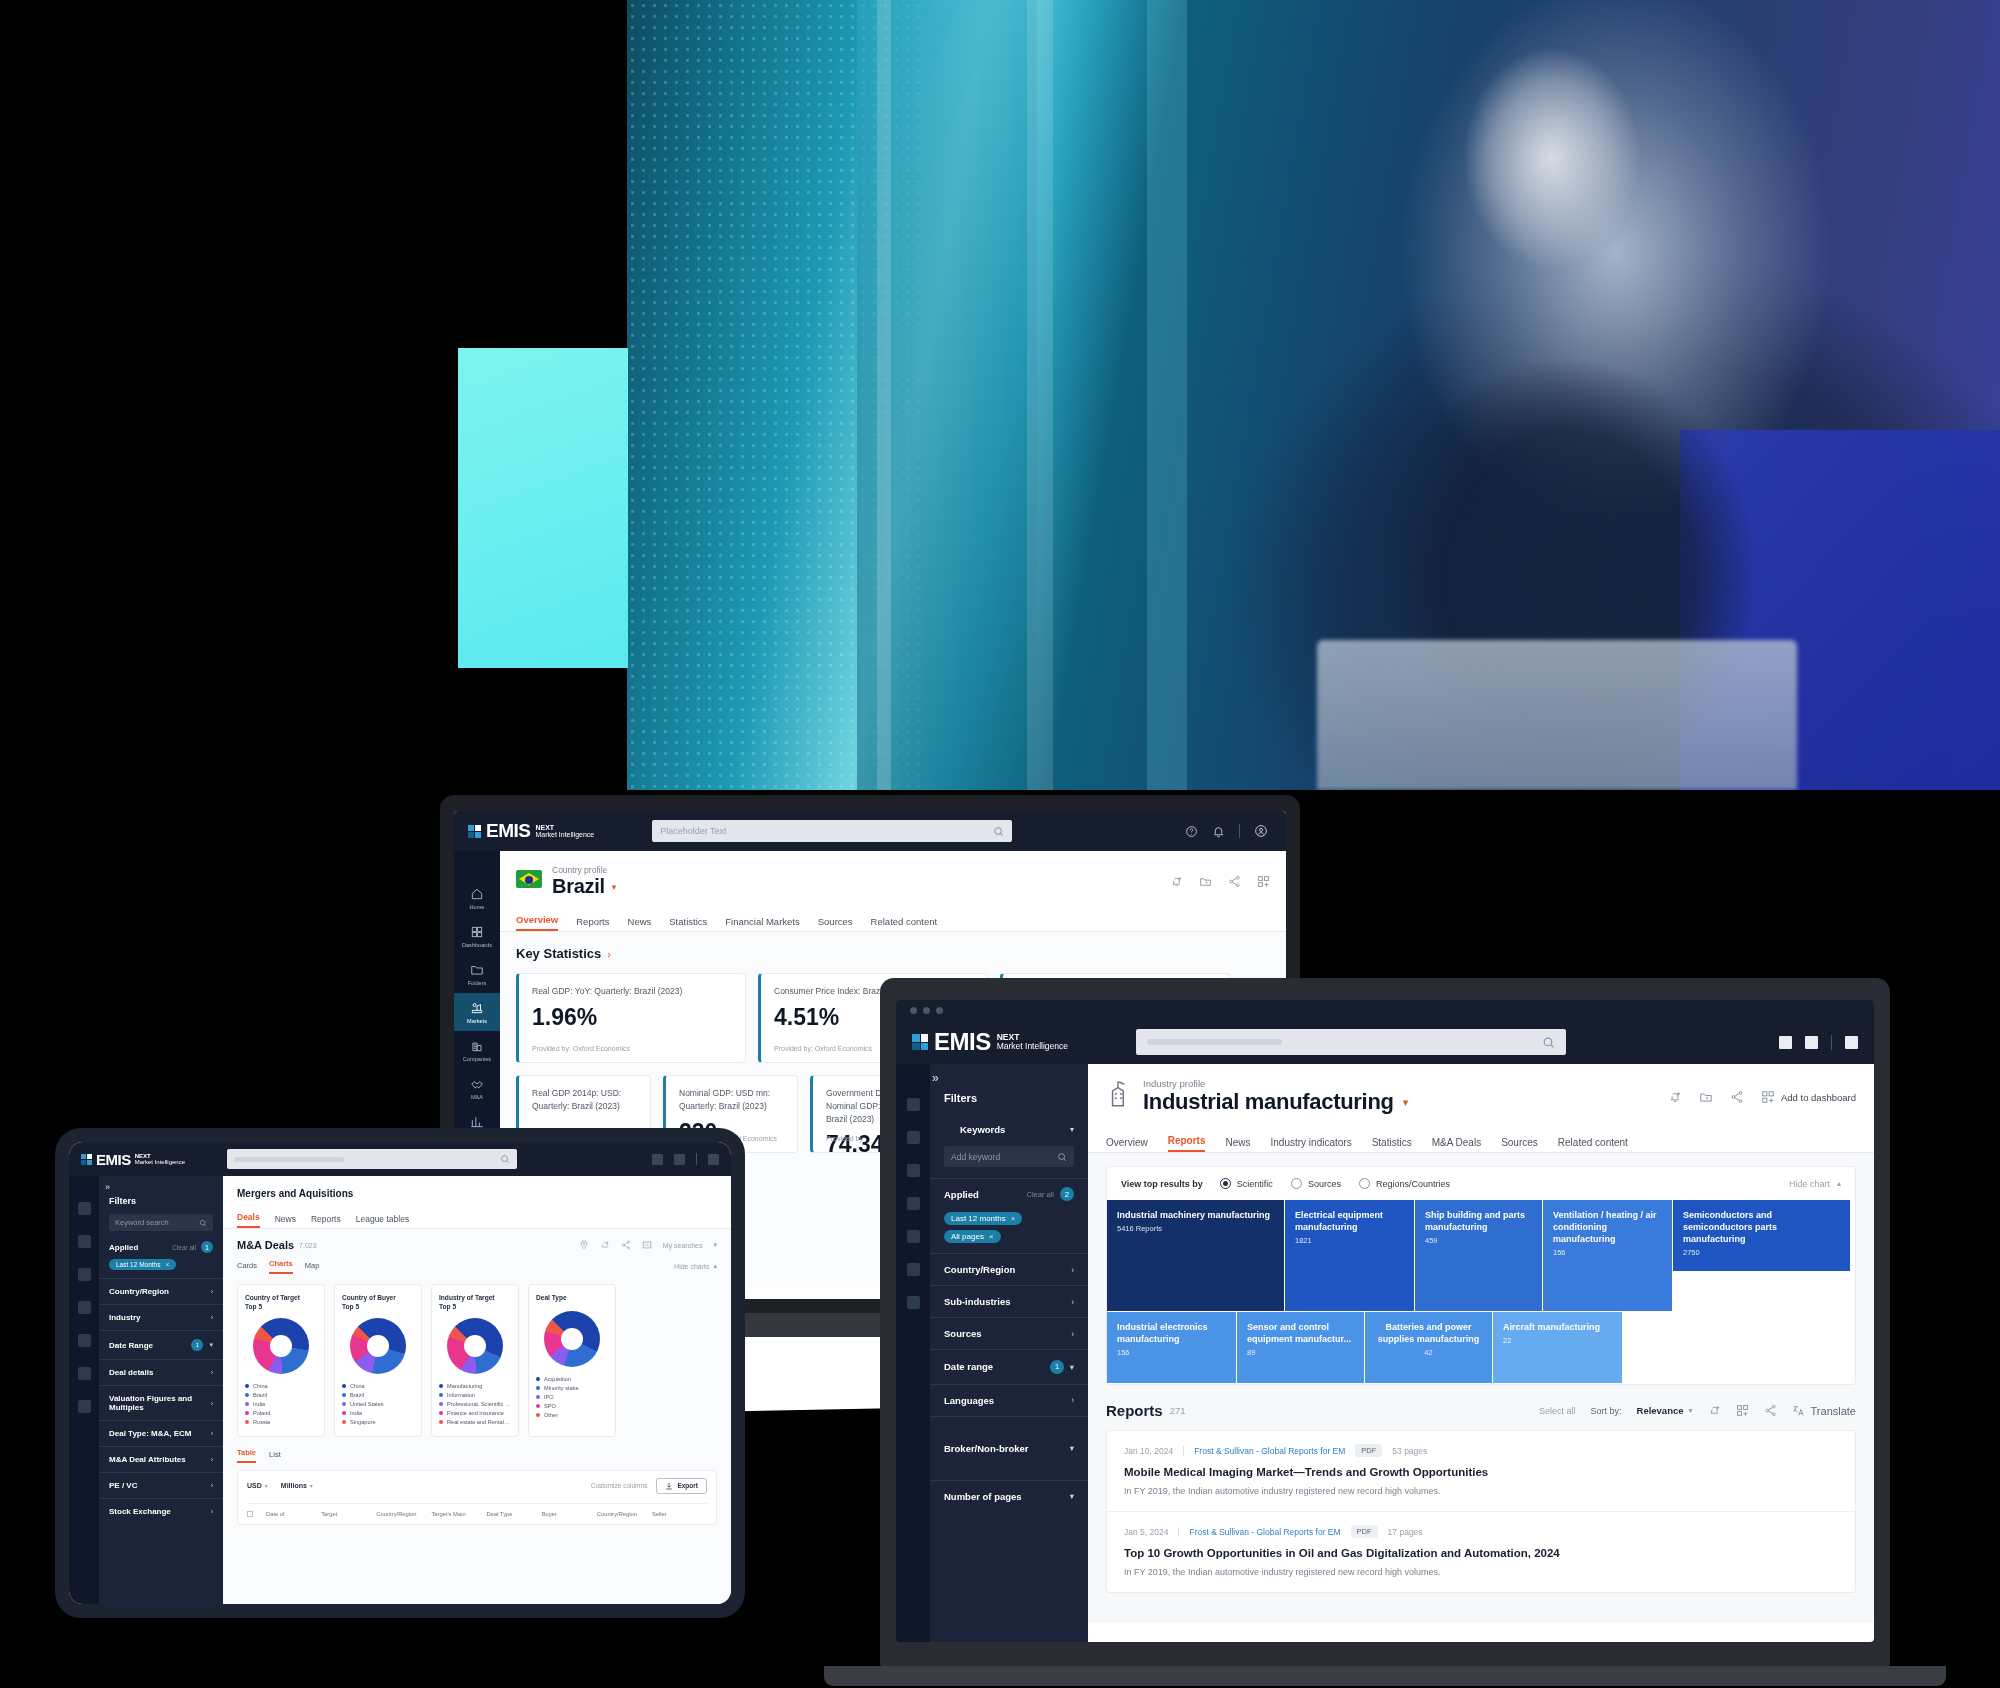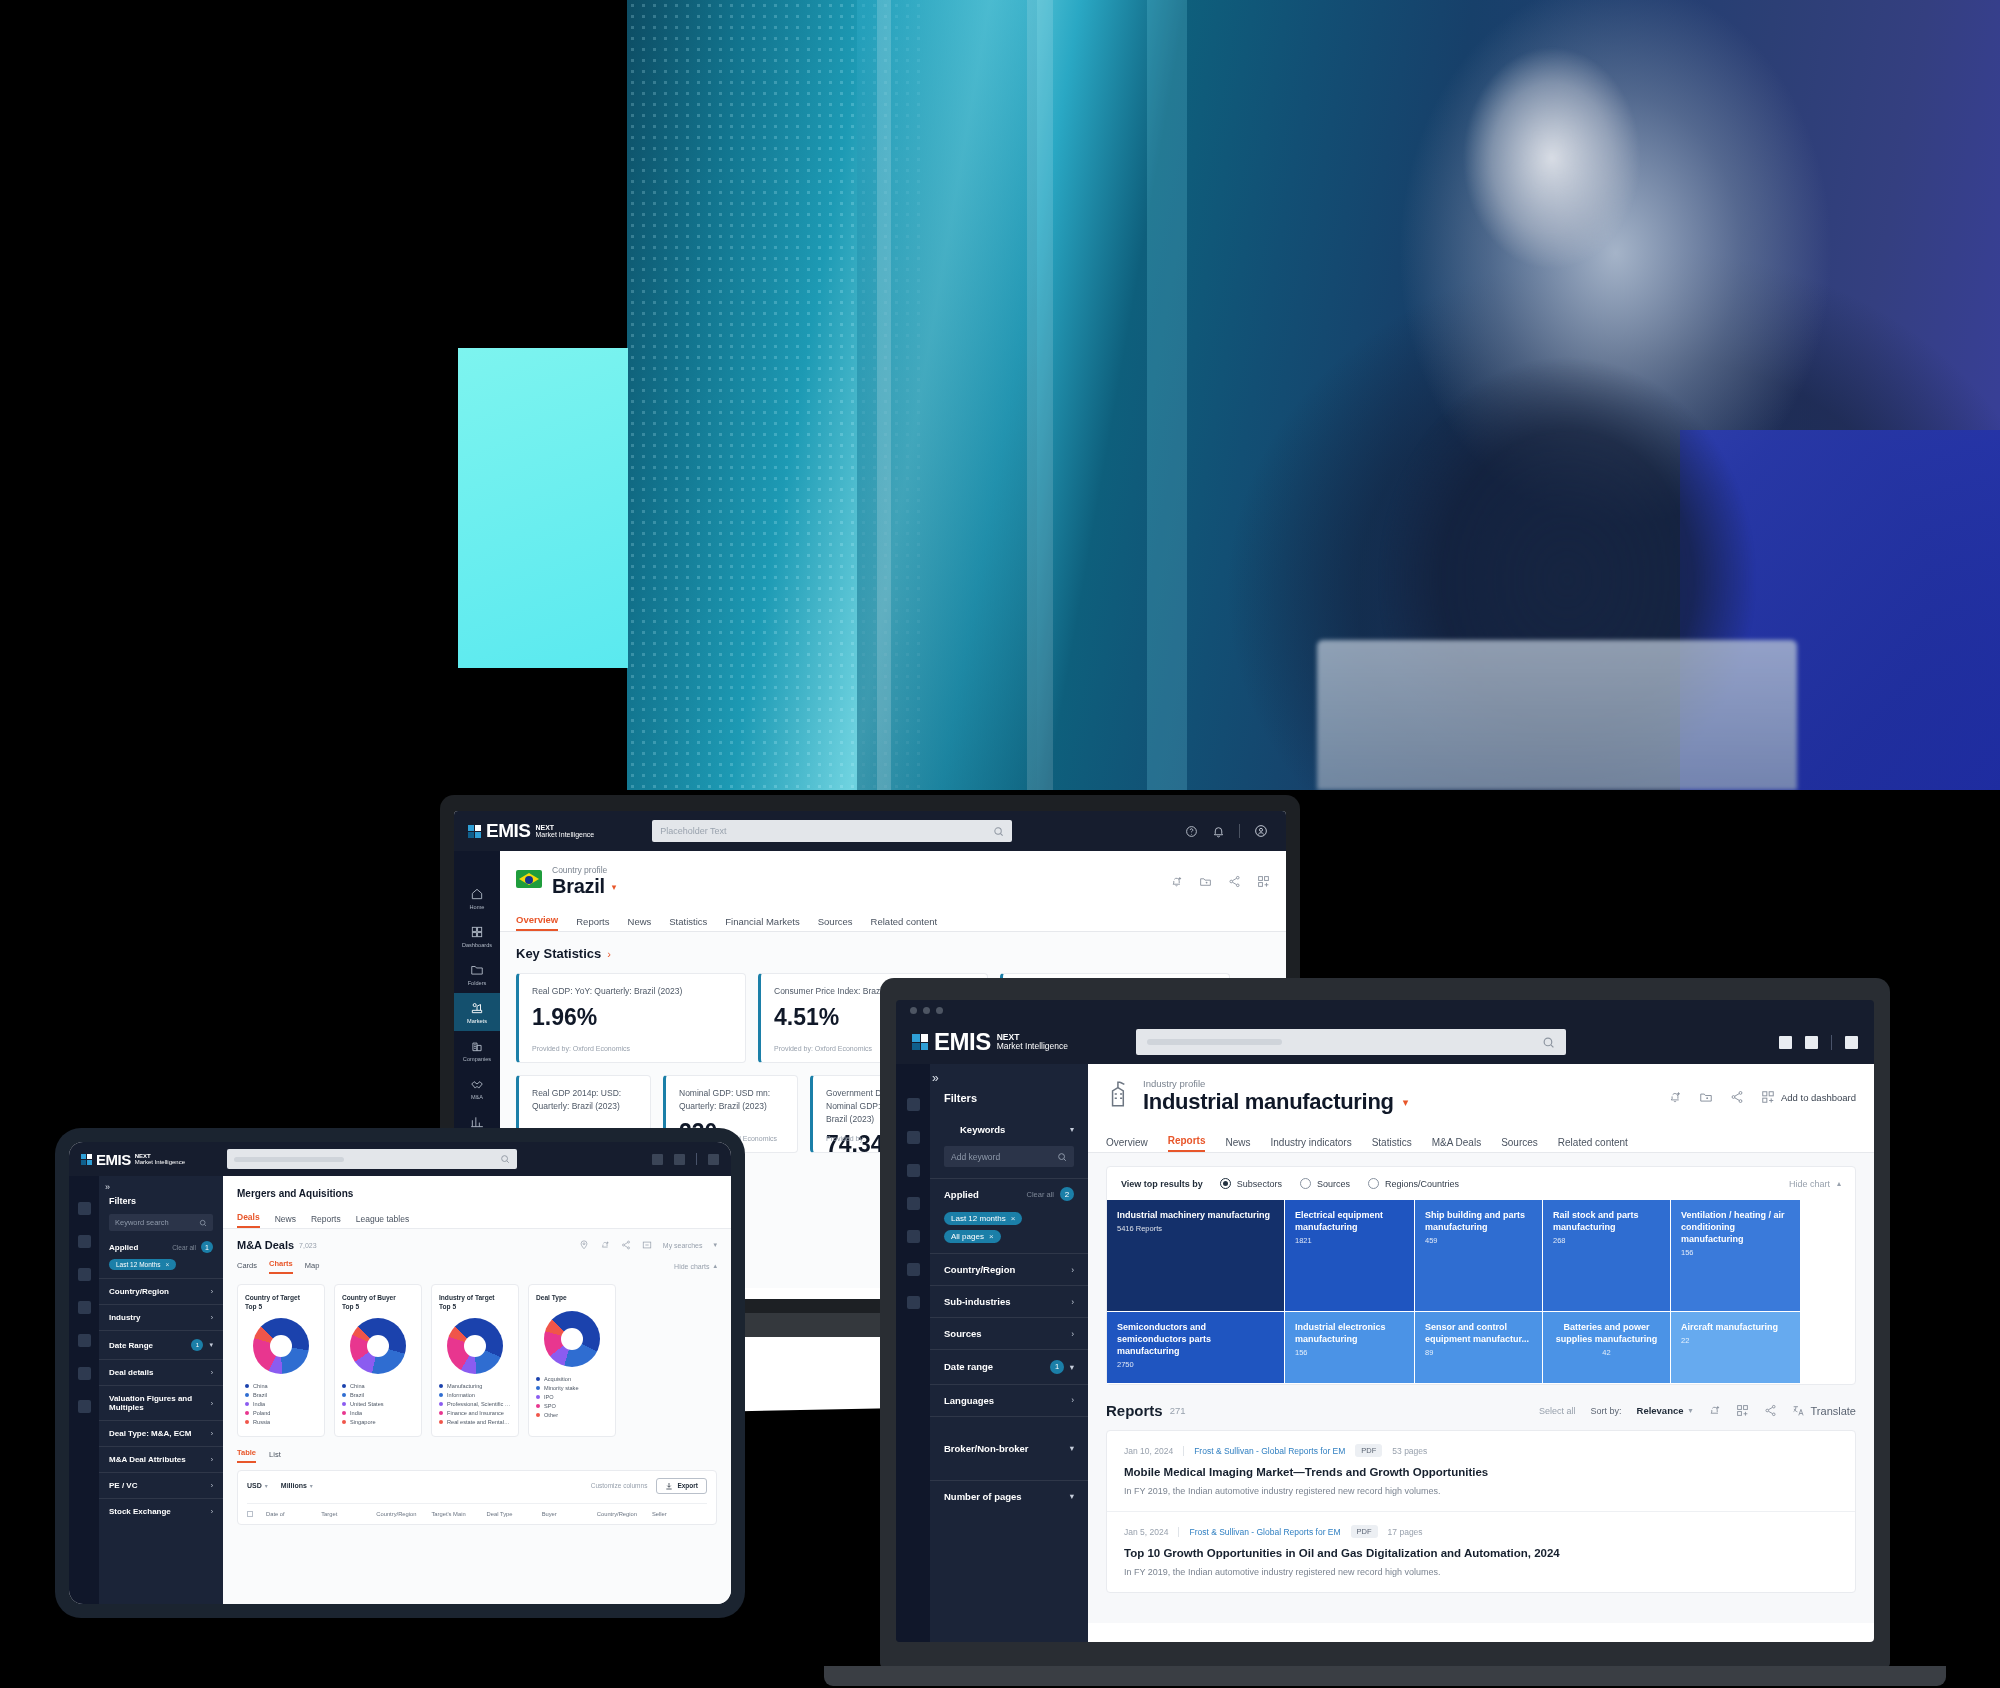--- a/index.html
+++ b/index.html
@@ -859,21 +859,21 @@
               </div>
 
             <div style="background:#f7f8fa; height:calc(100% - 108px); padding:13px 18px 0 18px; overflow:hidden;">
 
               <div class="card" style="padding:0;">
                 <div style="display:flex; align-items:center; padding:11px 14px;">
                   <span style="font-size:9px; font-weight:bold; color:#1f2a37;">View top results by</span>
                   <span id="ind-radios" style="display:flex; align-items:center; gap:18px; margin-left:17px;">
                       <span style="display:inline-flex;align-items:center;gap:6px;">
                         <span class="radio on" style="width:11px;height:11px;"></span>
-                        <span style="font-size:9px;color:#323c4a;">Subsectors</span>
+                        <span style="font-size:9px;color:#323c4a;">Scientific</span>
                       </span>
                       <span style="display:inline-flex;align-items:center;gap:6px;">
                         <span class="radio" style="width:11px;height:11px;"></span>
                         <span style="font-size:9px;color:#323c4a;">Sources</span>
                       </span>
                       <span style="display:inline-flex;align-items:center;gap:6px;">
                         <span class="radio" style="width:11px;height:11px;"></span>
                         <span style="font-size:9px;color:#323c4a;">Regions/Countries</span>
                       </span>
                     </span>
@@ -887,24 +887,20 @@
                       <b style="font-size:9px;line-height:1.35;">Industrial machinery manufacturing</b>
                       <span style="font-size:7.5px;margin-top:3px;">5416 Reports</span>
                     </div>
                     <div class="tmcell" style="width:130px;height:112px;background:#1f55c0;padding:9px 10px;border-right:1px solid #fff;border-bottom:1px solid #fff;">
                       <b style="font-size:9px;line-height:1.35;">Electrical equipment manufacturing</b>
                       <span style="font-size:7.5px;margin-top:3px;">1821</span>
                     </div>
                     <div class="tmcell" style="width:128px;height:112px;background:#2f6dd1;padding:9px 10px;border-right:1px solid #fff;border-bottom:1px solid #fff;">
                       <b style="font-size:9px;line-height:1.35;">Ship building and parts manufacturing</b>
                       <span style="font-size:7.5px;margin-top:3px;">459</span>
-                    </div>
-                    <div class="tmcell" style="width:128px;height:112px;background:#2f6dd1;padding:9px 10px;border-right:1px solid #fff;border-bottom:1px solid #fff;">
-                      <b style="font-size:9px;line-height:1.35;">Rail stock and parts manufacturing</b>
-                      <span style="font-size:7.5px;margin-top:3px;">268</span>
                     </div>
                     <div class="tmcell" style="width:130px;height:112px;background:#3a7ada;padding:9px 10px;border-right:1px solid #fff;border-bottom:1px solid #fff;">
                       <b style="font-size:9px;line-height:1.35;">Ventilation / heating / air conditioning manufacturing</b>
                       <span style="font-size:7.5px;margin-top:3px;">156</span>
                     </div>
                     <div class="tmcell" style="width:178px;height:72px;background:#1f55c0;padding:9px 10px;border-right:1px solid #fff;border-bottom:1px solid #fff;">
                       <b style="font-size:9px;line-height:1.35;">Semiconductors and semiconductors parts manufacturing</b>
                       <span style="font-size:7.5px;margin-top:3px;">2750</span>
                     </div>
                     <div class="tmcell" style="width:130px;height:72px;background:#4b93e6;padding:9px 10px;border-right:1px solid #fff;border-bottom:1px solid #fff;">

